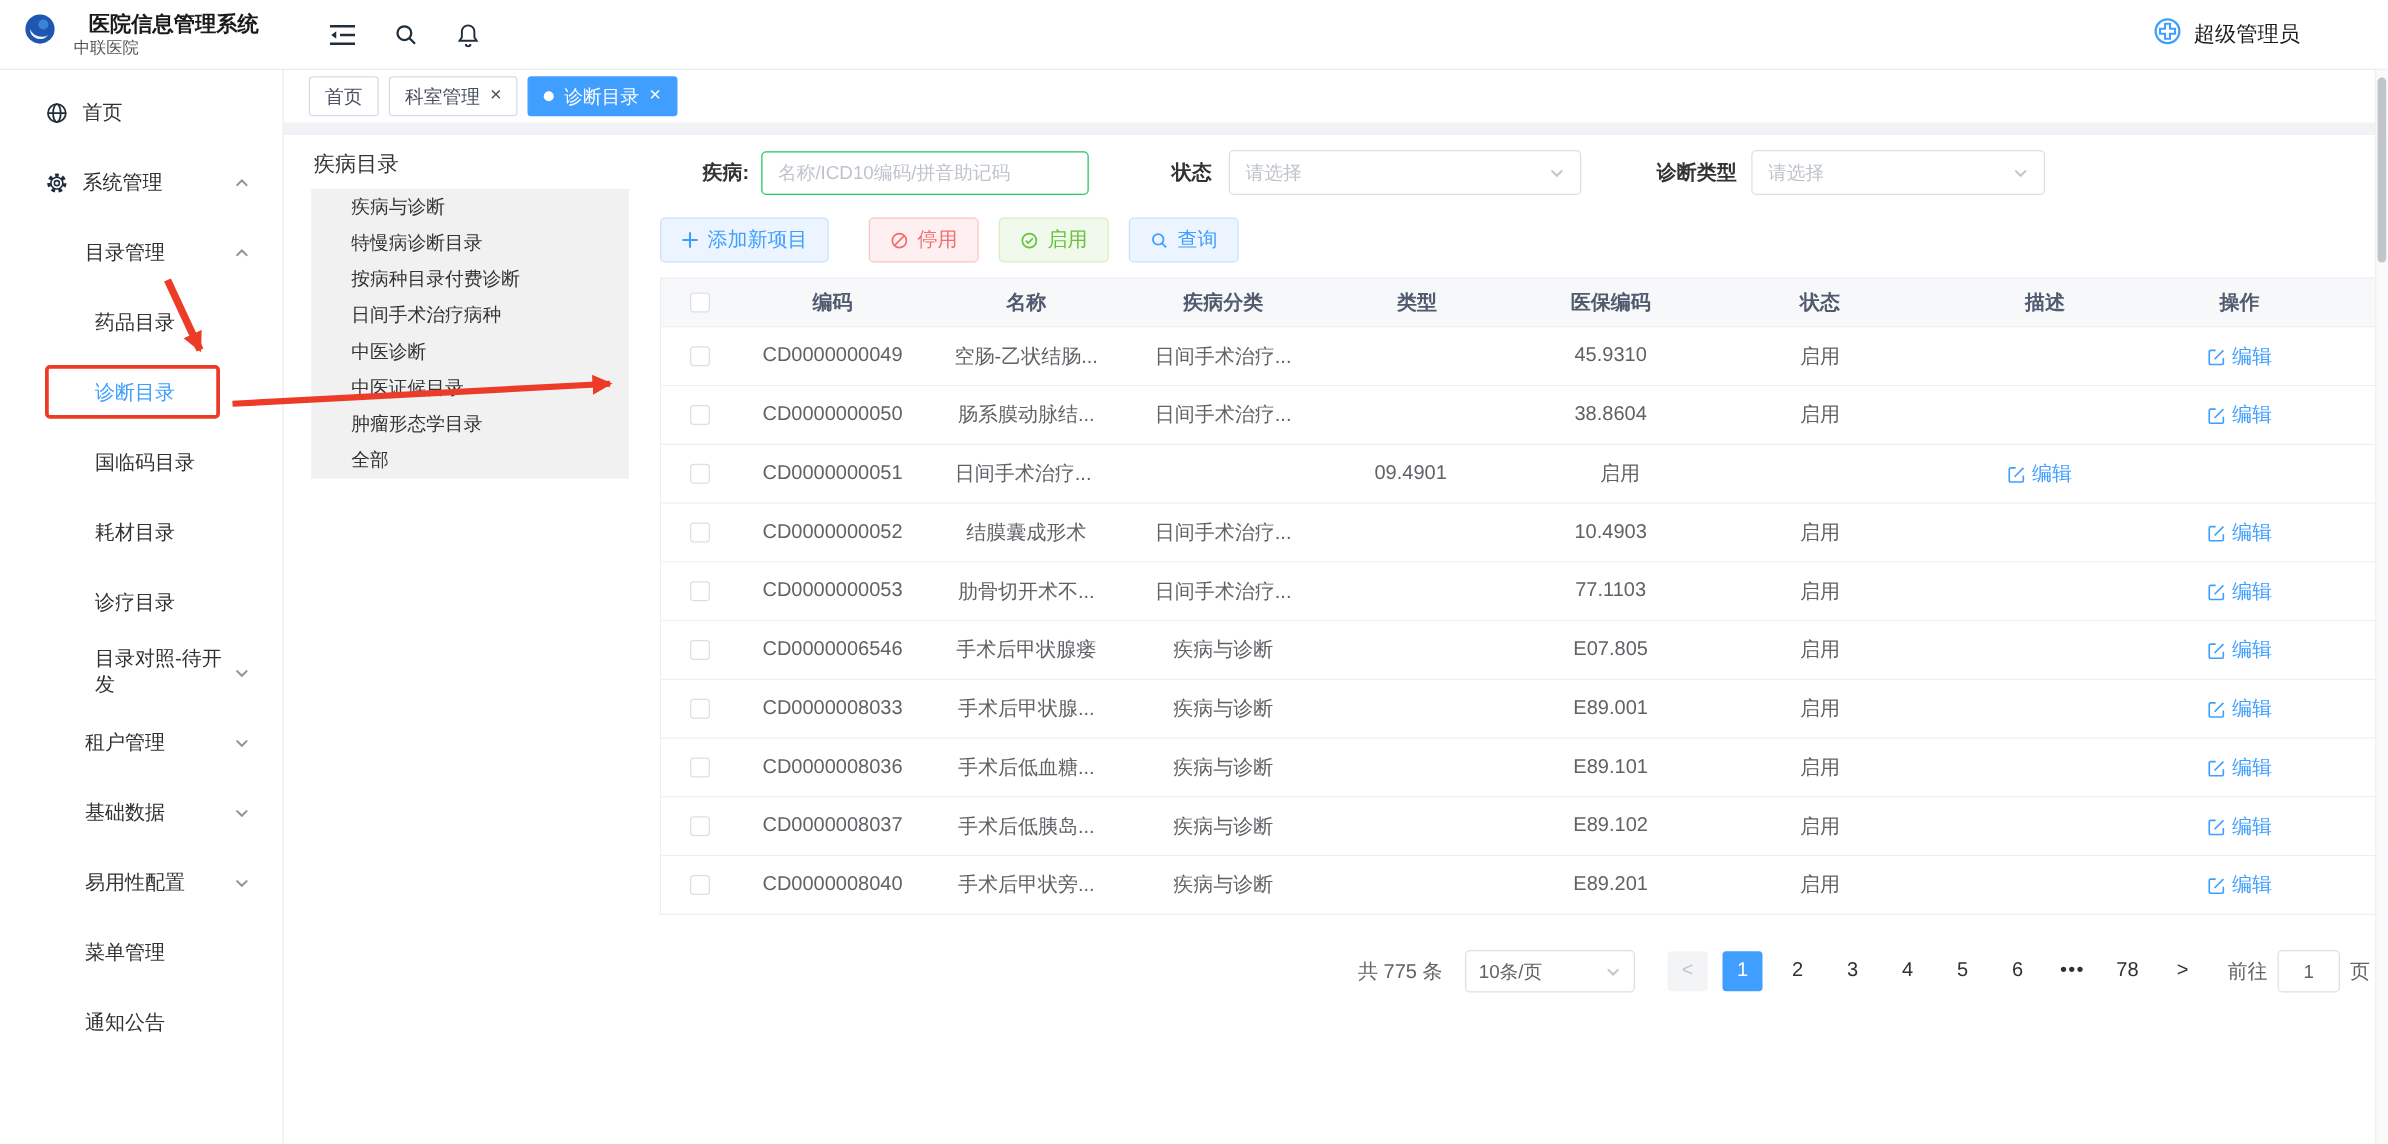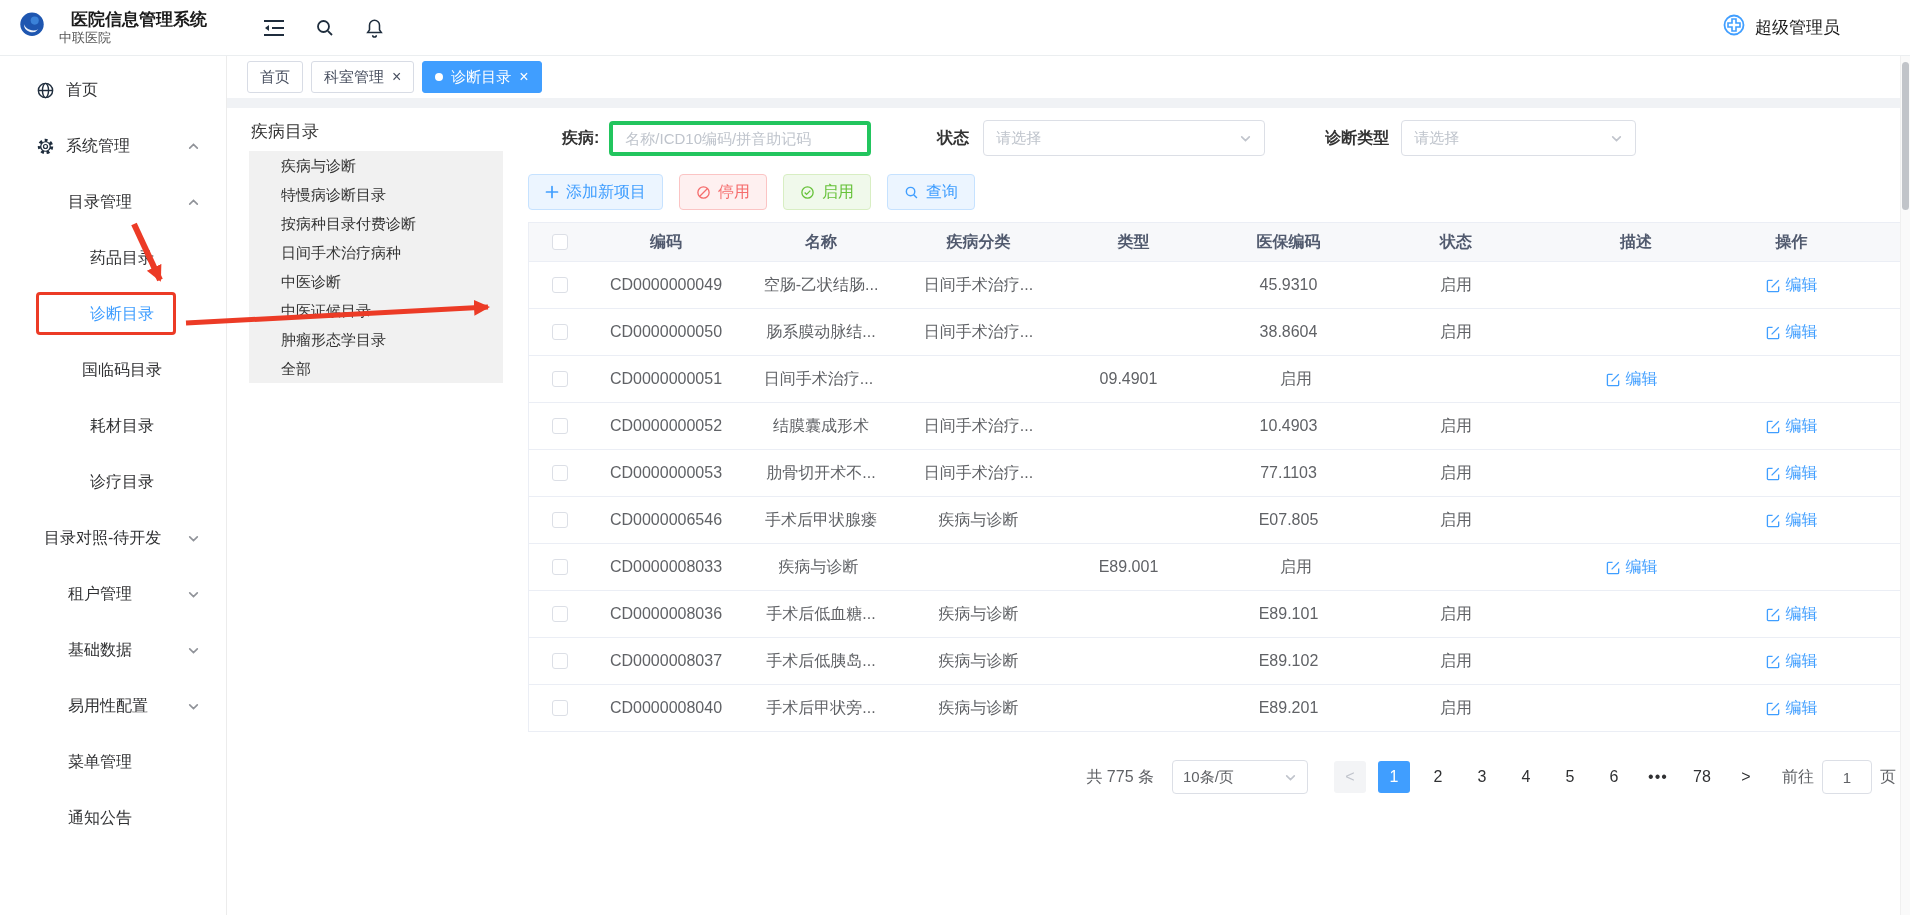--- a/index.html
+++ b/index.html
@@ -13,21 +13,21 @@
   .title-block .t2 { font-size:13px; color:#555; line-height:16px; }
   .header-icons { display:flex; align-items:center; gap:30px; margin-left:36px; }
   .hicon { cursor:pointer; display:flex; align-items:center; }
   .header-right { margin-left:auto; margin-right:70px; display:flex; align-items:center; gap:9px; font-size:17px; color:#1a1a1a; }
 
   
   .sidebar { position:absolute; top:56px; left:0; width:227px; bottom:0; background:#fff; border-right:1px solid #ececec; padding-top:6px; z-index:4; }
   .sb-item { height:56px; display:flex; align-items:center; padding-right:26px; font-size:16px; color:#303133; cursor:pointer; }
   .sb-item.lvl1 { padding-left:36px; gap:11px; }
   .sb-item.lvl2 { padding-left:68px; }
-  .sb-item.lvl3 { padding-left:44px;justify-content:center; }
+  .sb-item.lvl3 { padding-left:76px; }
   .sb-item.active { color:#409eff; }
   .sb-item .chev { margin-left:auto; display:flex; align-items:center; padding-left:6px; }
 
   
   .main { position:absolute; left:227px; top:56px; right:0; bottom:0; background:#fff; }
   .tab-bar { height:42px; display:flex; align-items:center; gap:8px; padding-left:20px; background:#fff; }
   .gray-strip { height:10px; background:#f0f2f5; }
   .tab { height:32px; display:inline-flex; align-items:center; gap:8px; padding:0 12px; border:1px solid #d8dce5; border-radius:3px; background:#fff; font-size:15px; color:#495060; cursor:pointer; }
   .tab.active { background:#409eff; border-color:#409eff; color:#fff; }
   .tab-dot { width:8px; height:8px; border-radius:50%; background:#fff; }
@@ -38,32 +38,32 @@
   
   .tree-panel { width:254px; flex:none; }
   .tree-title { font-size:17px; font-weight:500; color:#333; margin:2px 0 8px 2px; }
   .tree-list { background:#f1f1f1; }
   .tree-item { height:29px; line-height:29px; padding-left:32px; font-size:15px; color:#333; cursor:pointer; white-space:nowrap; }
 
   
   .right-area { flex:1; margin-left:25px; }
   .filter-row { display:flex; align-items:center; padding-left:34px; margin-top:2px; height:36px; }
   .f-label { font-size:16px; font-weight:bold; color:#333; white-space:nowrap; }
-  .disease-input { width:262px; height:35px; border:4px solid #22c55e; border-radius:4px; margin-left:10px; padding:0 12px; font-size:15px; color:#333; outline:none; font-family:"Liberation Sans",sans-serif; }
+  .disease-input { width:262px; height:35px; border:1px solid #22c55e; border-radius:4px; margin-left:10px; padding:0 12px; font-size:15px; color:#333; outline:none; font-family:"Liberation Sans",sans-serif; }
   .disease-input::placeholder { color:#bfc4cc; }
   .sel { height:36px; border:1px solid #dcdfe6; border-radius:4px; background:#fff; display:flex; align-items:center; justify-content:space-between; padding:0 12px; margin-left:12px; font-size:15px; color:#bfc4cc; cursor:pointer; }
   .sel-status { width:282px; margin-left:14px; }
   .sel-type { width:235px; }
   .ml-status { margin-left:66px; }
   .ml-type { margin-left:60px; }
 
   .btn-row { display:flex; gap:16px; margin-top:18px; }
   .btn { height:36px; border-radius:4px; border:1px solid; display:inline-flex; align-items:center; gap:7px; padding:0 16px; font-size:16px; cursor:pointer; }
   .btn-add, .btn-query { color:#409eff; background:#ecf5ff; border-color:#c6e2ff; }
-  .btn-stop { color:#f56c6c; background:#fef0f0; border-color:#fbc4c4; }
+  .btn-stop { color:#f56c6c; background:#fef0f0; border-color:#fbc4c4;margin-left:16px; }
   .btn-enable { color:#67c23a; background:#f0f9eb; border-color:#d8eec3; }
 
   
   .dtable { margin-top:12px; width:1456px; border:1px solid #ebeef5; border-bottom:none; font-size:16px; }
   .t-row { display:flex; border-bottom:1px solid #ebeef5; background:#fff; }
   .t-row.head { background:#f7f8fa; }
   .t-cell { display:flex; align-items:center; justify-content:center; height:46px; color:#606266; overflow:hidden; white-space:nowrap; }
   .head .t-cell { height:38px; font-weight:bold; color:#515a6e; }
   .cb { width:16px; height:16px; border:1px solid #dcdfe6; border-radius:3px; background:#fff; cursor:pointer; }
   .edit-link { color:#409eff; display:inline-flex; align-items:center; gap:5px; cursor:pointer; }
@@ -448,20 +448,21 @@
                     </svg>
                     <span>编辑</span>
                   </span>
                 </div>
               </div>
               <div class="t-row">
                 <div class="t-cell" style="width:62px">
                   <span class="cb"></span>
                 </div>
                 <div class="t-cell" style="width:150px">CD0000008033</div>
+                <div class="t-cell" style="width:160px">手术后甲状腺...</div>
                 <div class="t-cell" style="width:155px">疾病与诊断</div>
                 <div class="t-cell" style="width:155px"></div>
                 <div class="t-cell" style="width:155px">E89.001</div>
                 <div class="t-cell" style="width:180px">启用</div>
                 <div class="t-cell" style="width:180px"></div>
                 <div class="t-cell" style="width:131px">
                   <span class="edit-link">
                     <svg width="15" height="15" viewBox="0 0 16 16" fill="none" stroke="#409eff" stroke-width="1.4">
                       <path d="M13.5 9 v4.5 a1 1 0 0 1 -1 1 h-10 a1 1 0 0 1 -1 -1 v-10 a1 1 0 0 1 1 -1 H7"></path>
                       <path d="M6 10 L13.6 2.4 M13.6 2.4 l0.01 0"></path>

